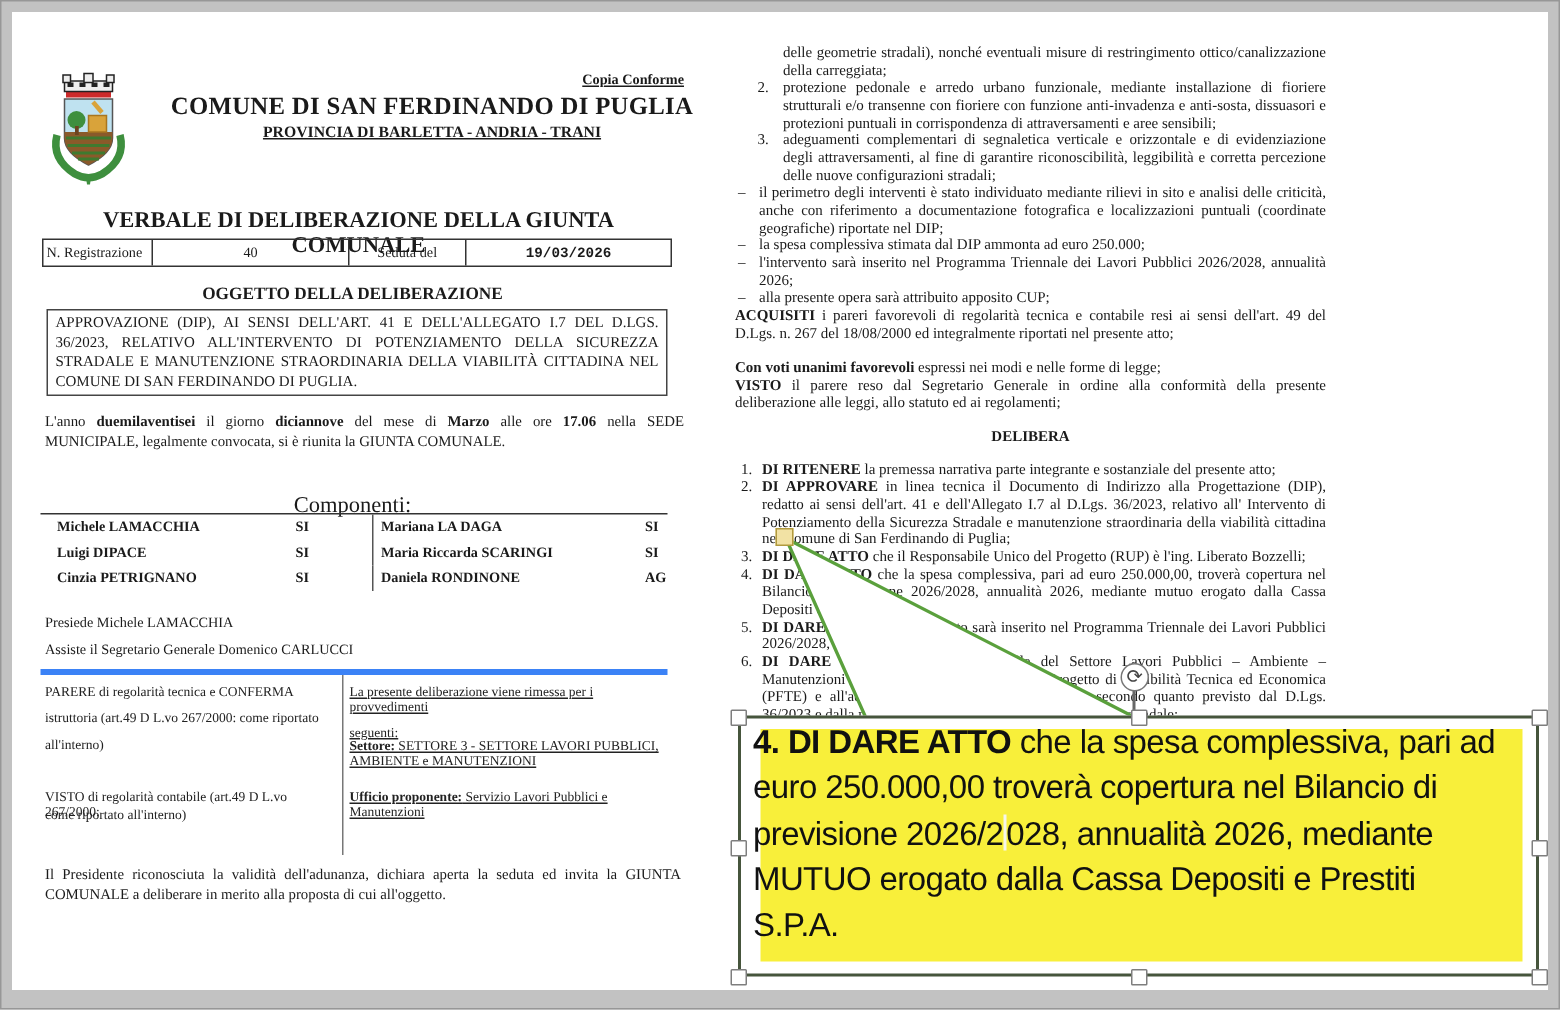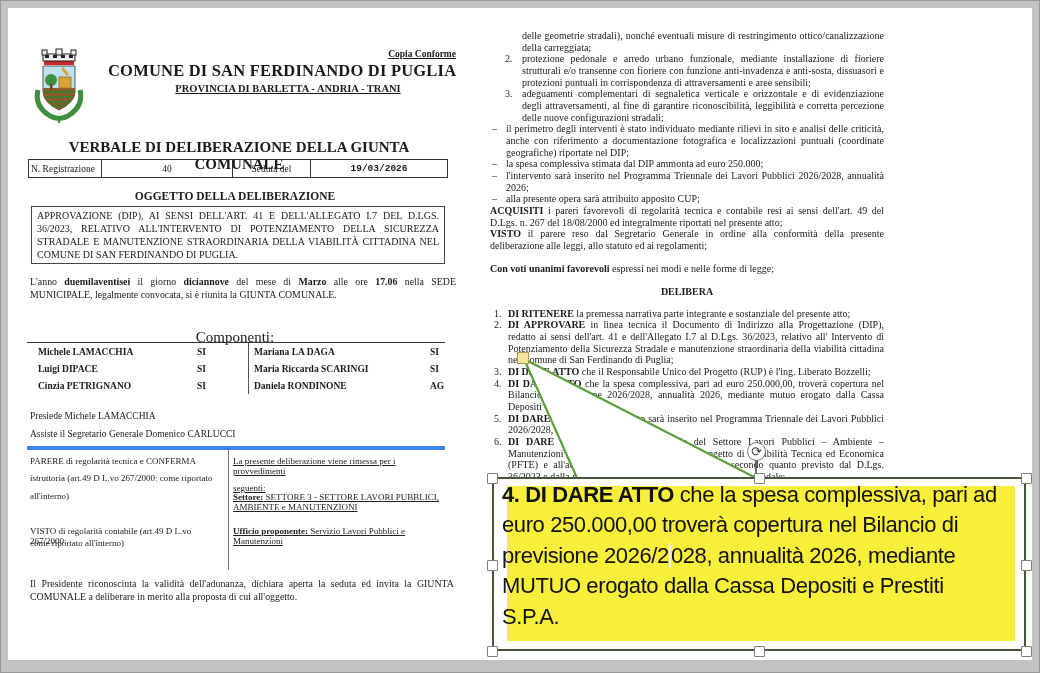--- a/index.html
+++ b/index.html
@@ -2,21 +2,21 @@
 <html><head>
 <meta charset="utf-8">
 <style>
   html,body{margin:0;padding:0;}
   .screen{position:relative;width:1040px;height:673px;background:#c2c2c2;overflow:hidden;
           box-shadow:inset 0 0 0 1px #979797;font-family:"Liberation Serif",serif;color:#1a1a1a;}
   .page{position:absolute;left:8px;top:8px;width:1024px;height:652px;background:#ffffff;}
   .abs{position:absolute;}
   
   .copia{left:250px;top:41px;width:198px;text-align:right;font-size:9.5px;font-weight:bold;text-decoration:underline;}
-  .comune{left:100px;top:53px;width:360px;font-size:16.5px;font-weight:bold;letter-spacing:.2px;}
+  .comune{left:100px;top:53px;width:360px;text-align:center;font-size:16.5px;font-weight:bold;letter-spacing:.2px;}
   .provincia{left:100px;top:75px;width:360px;text-align:center;font-size:10.5px;font-weight:bold;text-decoration:underline;}
   .verbale{left:16px;top:131px;width:430px;text-align:center;font-size:15px;font-weight:bold;}
   .regtable{left:20px;top:151px;width:418px;height:17px;display:flex;border:1px solid #333;font-size:9.5px;}
   .regtable .cell{border-right:1px solid #333;display:flex;align-items:center;justify-content:center;}
   .regtable .cell:last-child{border-right:none;}
   .rc1{width:70px;justify-content:flex-start!important;padding-left:2px;}
   .rc2{width:130px;font-weight:normal;}
   .rc3{width:77px;}
   .rc4{flex:1;font-weight:bold;font-family:Liberation Mono, monospace;}
   .oggetto-h{left:12px;top:182px;width:430px;text-align:center;font-size:11.5px;font-weight:bold;}
@@ -151,22 +151,22 @@
 
     <div class="abs rightcol">
       <p class="ritem cont">delle geometrie stradali), nonché eventuali misure di restringimento ottico/canalizzazione della carreggiata;</p>
       <p class="ritem numi"><span class="marker">2.</span><span>protezione pedonale e arredo urbano funzionale, mediante installazione di fioriere strutturali e/o transenne con fioriere con funzione anti-invadenza e anti-sosta, dissuasori e protezioni puntuali in corrispondenza di attraversamenti e aree sensibili;</span></p>
       <p class="ritem numi"><span class="marker">3.</span><span>adeguamenti complementari di segnaletica verticale e orizzontale e di evidenziazione degli attraversamenti, al fine di garantire riconoscibilità, leggibilità e corretta percezione delle nuove configurazioni stradali;</span></p>
       <p class="ritem dashi"><span class="marker">–</span><span>il perimetro degli interventi è stato individuato mediante rilievi in sito e analisi delle criticità, anche con riferimento a documentazione fotografica e localizzazioni puntuali (coordinate geografiche) riportate nel DIP;</span></p>
       <p class="ritem dashi"><span class="marker">–</span><span>la spesa complessiva stimata dal DIP ammonta ad euro 250.000;</span></p>
       <p class="ritem dashi"><span class="marker">–</span><span>l'intervento sarà inserito nel Programma Triennale dei Lavori Pubblici 2026/2028, annualità 2026;</span></p>
       <p class="ritem dashi"><span class="marker">–</span><span>alla presente opera sarà attribuito apposito CUP;</span></p>
       <p class="ritem"><b>ACQUISITI</b><span> i pareri favorevoli di regolarità tecnica e contabile resi ai sensi dell'art. 49 del D.Lgs. n. 267 del 18/08/2000 ed integralmente riportati nel presente atto;</span></p>
+      <p class="ritem gap12"><b>Con voti unanimi favorevoli</b><span> espressi nei modi e nelle forme di legge;</span></p>
       <p class="ritem"><b>VISTO</b><span> il parere reso dal Segretario Generale in ordine alla conformità della presente deliberazione alle leggi, allo statuto ed ai regolamenti;</span></p>
-      <p class="ritem gap12"><b>Con voti unanimi favorevoli</b><span> espressi nei modi e nelle forme di legge;</span></p>
       <p class="delibera-h">DELIBERA</p>
       <p class="ritem dli"><span class="marker">1.</span><b>DI RITENERE</b><span> la premessa narrativa parte integrante e sostanziale del presente atto;</span></p>
       <p class="ritem dli"><span class="marker">2.</span><b>DI APPROVARE</b><span> in linea tecnica il Documento di Indirizzo alla Progettazione (DIP), redatto ai sensi dell'art. 41 e dell'Allegato I.7 al D.Lgs. 36/2023, relativo all' Intervento di Potenziamento della Sicurezza Stradale e manutenzione straordinaria della viabilità cittadina nel Comune di San Ferdinando di Puglia;</span></p>
       <p class="ritem dli"><span class="marker">3.</span><b>DI DARE ATTO</b><span> che il Responsabile Unico del Progetto (RUP) è l'ing. Liberato Bozzelli;</span></p>
       <p class="ritem dli"><span class="marker">4.</span><b>DI DARE ATTO</b><span> che la spesa complessiva, pari ad euro 250.000,00, troverà copertura nel Bilancio di previsione 2026/2028, annualità 2026, mediante mutuo erogato dalla Cassa Depositi e Prestiti S.P.A.;</span></p>
       <p class="ritem dli"><span class="marker">5.</span><b>DI DARE ATTO</b><span> che l'intervento sarà inserito nel Programma Triennale dei Lavori Pubblici 2026/2028, annualità 2026;</span></p>
       <p class="ritem dli"><span class="marker">6.</span><b>DI DARE MANDATO</b><span> al Responsabile del Settore Lavori Pubblici – Ambiente – Manutenzioni di procedere alla redazione del Progetto di Fattibilità Tecnica ed Economica (PFTE) e all'adozione di tutti gli atti conseguenti, secondo quanto previsto dal D.Lgs. 36/2023 e dalla normativa vigente in materia di circolazione stradale;</span></p>
       <p class="ritem dli"><span class="marker">7.</span><b>DI DARE COMUNICAZIONE</b><span> della presente deliberazione ai Capigruppo consiliari contestualmente all'affissione all'albo pretorio, ai sensi dell'art. 125 del D.Lgs n. 267 del 18.08.2000;</span></p>
       <p class="ritem dli"><span class="marker">8.</span><b>DI DICHIARARE</b><span> con separata votazione unanima e palese il presente provvedimento immediatamente eseguibile;</span></p>
     </div>

